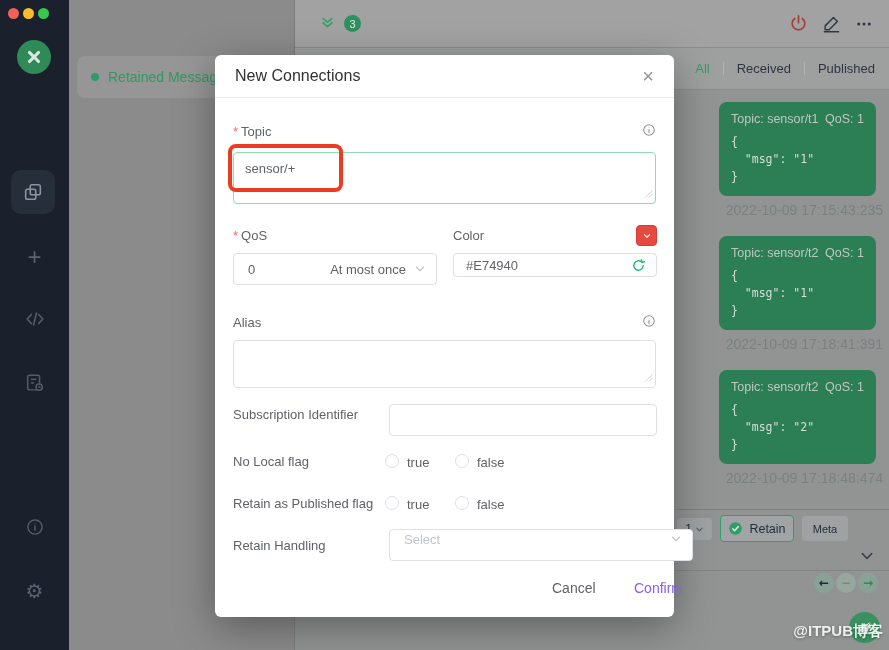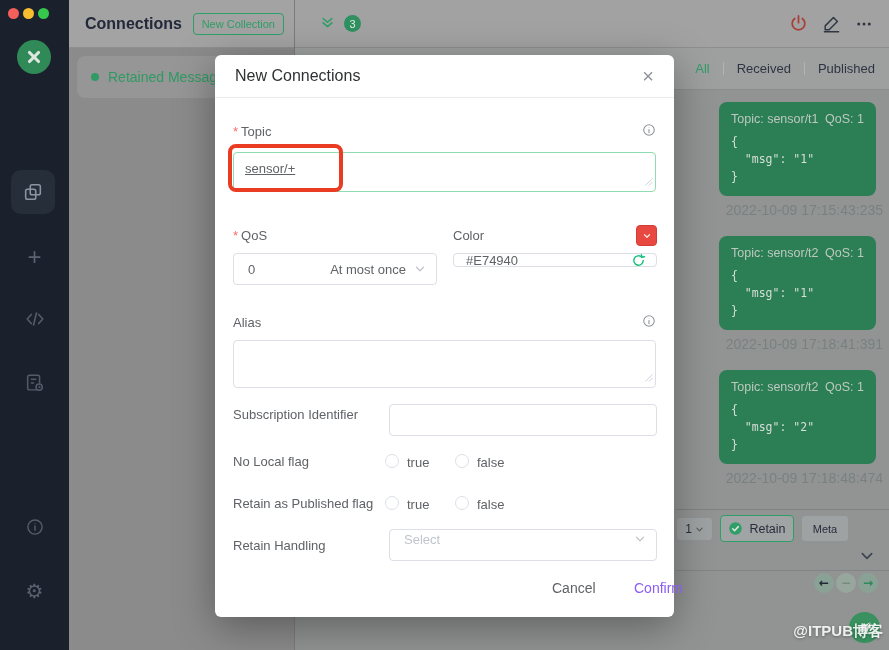--- a/index.html
+++ b/index.html
@@ -92,36 +92,36 @@
   .modal { position:absolute; left:215px; top:55px; width:459px; height:562px; background:#ffffff;
           border-radius:6px; box-shadow:0 10px 40px rgba(0,0,0,0.35); z-index:50; }
   .modal-header { height:43px; border-bottom:1px solid #ececee; display:flex; align-items:center; padding:0 20px; }
   .modal-title { font-size:16px; color:#303133; }
   .modal-close { margin-left:auto; font-size:20px; color:#909399; line-height:1; background:none; border:none; cursor:pointer; }
   .f-label { position:absolute; font-size:13px; color:#5f6266; }
   .req-star { color:#f56c6c; margin-right:3px; }
   .info-ico { position:absolute; right:18px; display:flex; cursor:pointer; }
   .t-area { position:absolute; left:18px; width:423px; border:1px solid #dcdfe6; border-radius:4px;
           font-size:13px; color:#5f6266; padding:8px 11px; background:#fff; }
-  .t-area.topic { top:97px; height:40px; border-color:#8fdcb2;text-decoration:underline; }
+  .t-area.topic { top:97px; height:52px; border-color:#8fdcb2; }
   .t-area.alias { top:285px; height:48px; }
   .resize-h { position:absolute; right:2px; bottom:2px; }
   .inp { position:absolute; border:1px solid #dcdfe6; border-radius:4px; background:#fff;
           display:flex; align-items:center; font-size:13px; color:#5f6266; }
   .qos-select { left:18px; top:198px; width:204px; height:32px; padding:0 10px 0 14px; cursor:pointer; }
   .qos-val { }
   .qos-text { margin-left:auto; margin-right:8px; }
-  .color-input { left:238px; top:198px; width:204px; height:14px; padding:0 10px 0 12px; }
+  .color-input { left:238px; top:198px; width:204px; height:24px; padding:0 10px 0 12px; }
   .refresh-wrap { margin-left:auto; display:flex; cursor:pointer; }
   .swatch { position:absolute; left:421px; top:170px; width:21px; height:21px; background:#E74940;
           border:1px solid #d43d35; border-radius:4px; display:flex; align-items:center; justify-content:center; cursor:pointer; }
   .subid-input { left:174px; top:349px; width:268px; height:32px; padding:0 12px; }
   .radio { position:absolute; width:14px; height:14px; border:1px solid #dcdfe6; border-radius:50%; background:#fff; cursor:pointer; }
   .radio-lab { position:absolute; font-size:13px; color:#5f6266; }
-  .rh-select { left:174px; top:474px; width:268px; height:32px; padding:0 10px 12px 14px; cursor:pointer; }
+  .rh-select { left:174px; top:474px; width:304px; height:32px; padding:0 10px 12px 14px; cursor:pointer; }
   .rh-placeholder { color:#c0c4cc; }
   .sel-chev { margin-left:auto; display:flex; }
   .footer-btn { position:absolute; top:525px; font-size:14px; background:none; border:none; cursor:pointer; }
   .cancel-btn { left:337px; color:#5f6266; }
   .confirm-btn { left:419px; color:#8b5cf6; font-weight:500; }
 
   
   .annotation { position:absolute; left:228px; top:144px; width:115px; height:48px;
           border:4px solid #ea3b23; border-radius:8px; z-index:60; pointer-events:none; }
 </style>
@@ -179,24 +179,20 @@
           <circle cx="12" cy="8" r="0.7" fill="#535d69" stroke="none"></circle>
       </svg>
     </div>
 
     <div class="side-slot" style="top:577px; height:28px;">
       <span class="gear-glyph">⚙</span>
     </div>
   </div>
 
   <div class="conn-panel">
-    <div class="conn-header">
-      <span class="conn-title">Connections</span>
-      <button class="new-collection-btn">New Collection</button>
-    </div>
     <div class="conn-item">
       <span class="conn-dot"></span>
       <span class="conn-item-label">Retained Messages</span>
     </div>
   </div>
 
   <div class="main">
 
     <div class="main-header">
       <span class="dbl-chevron">

